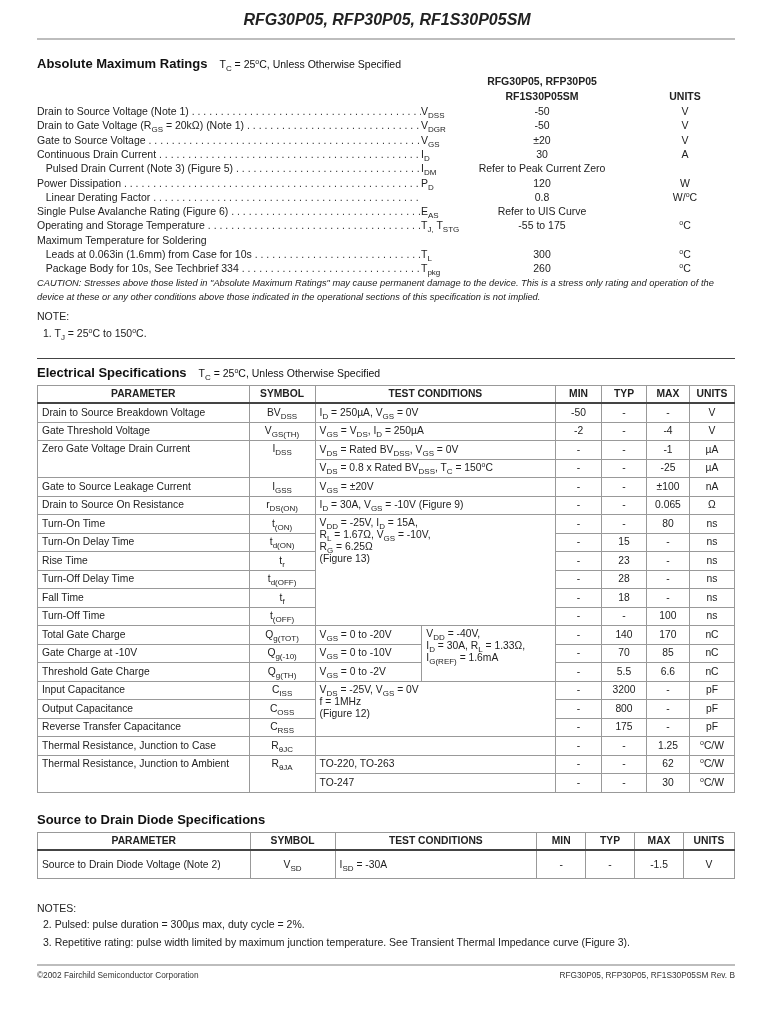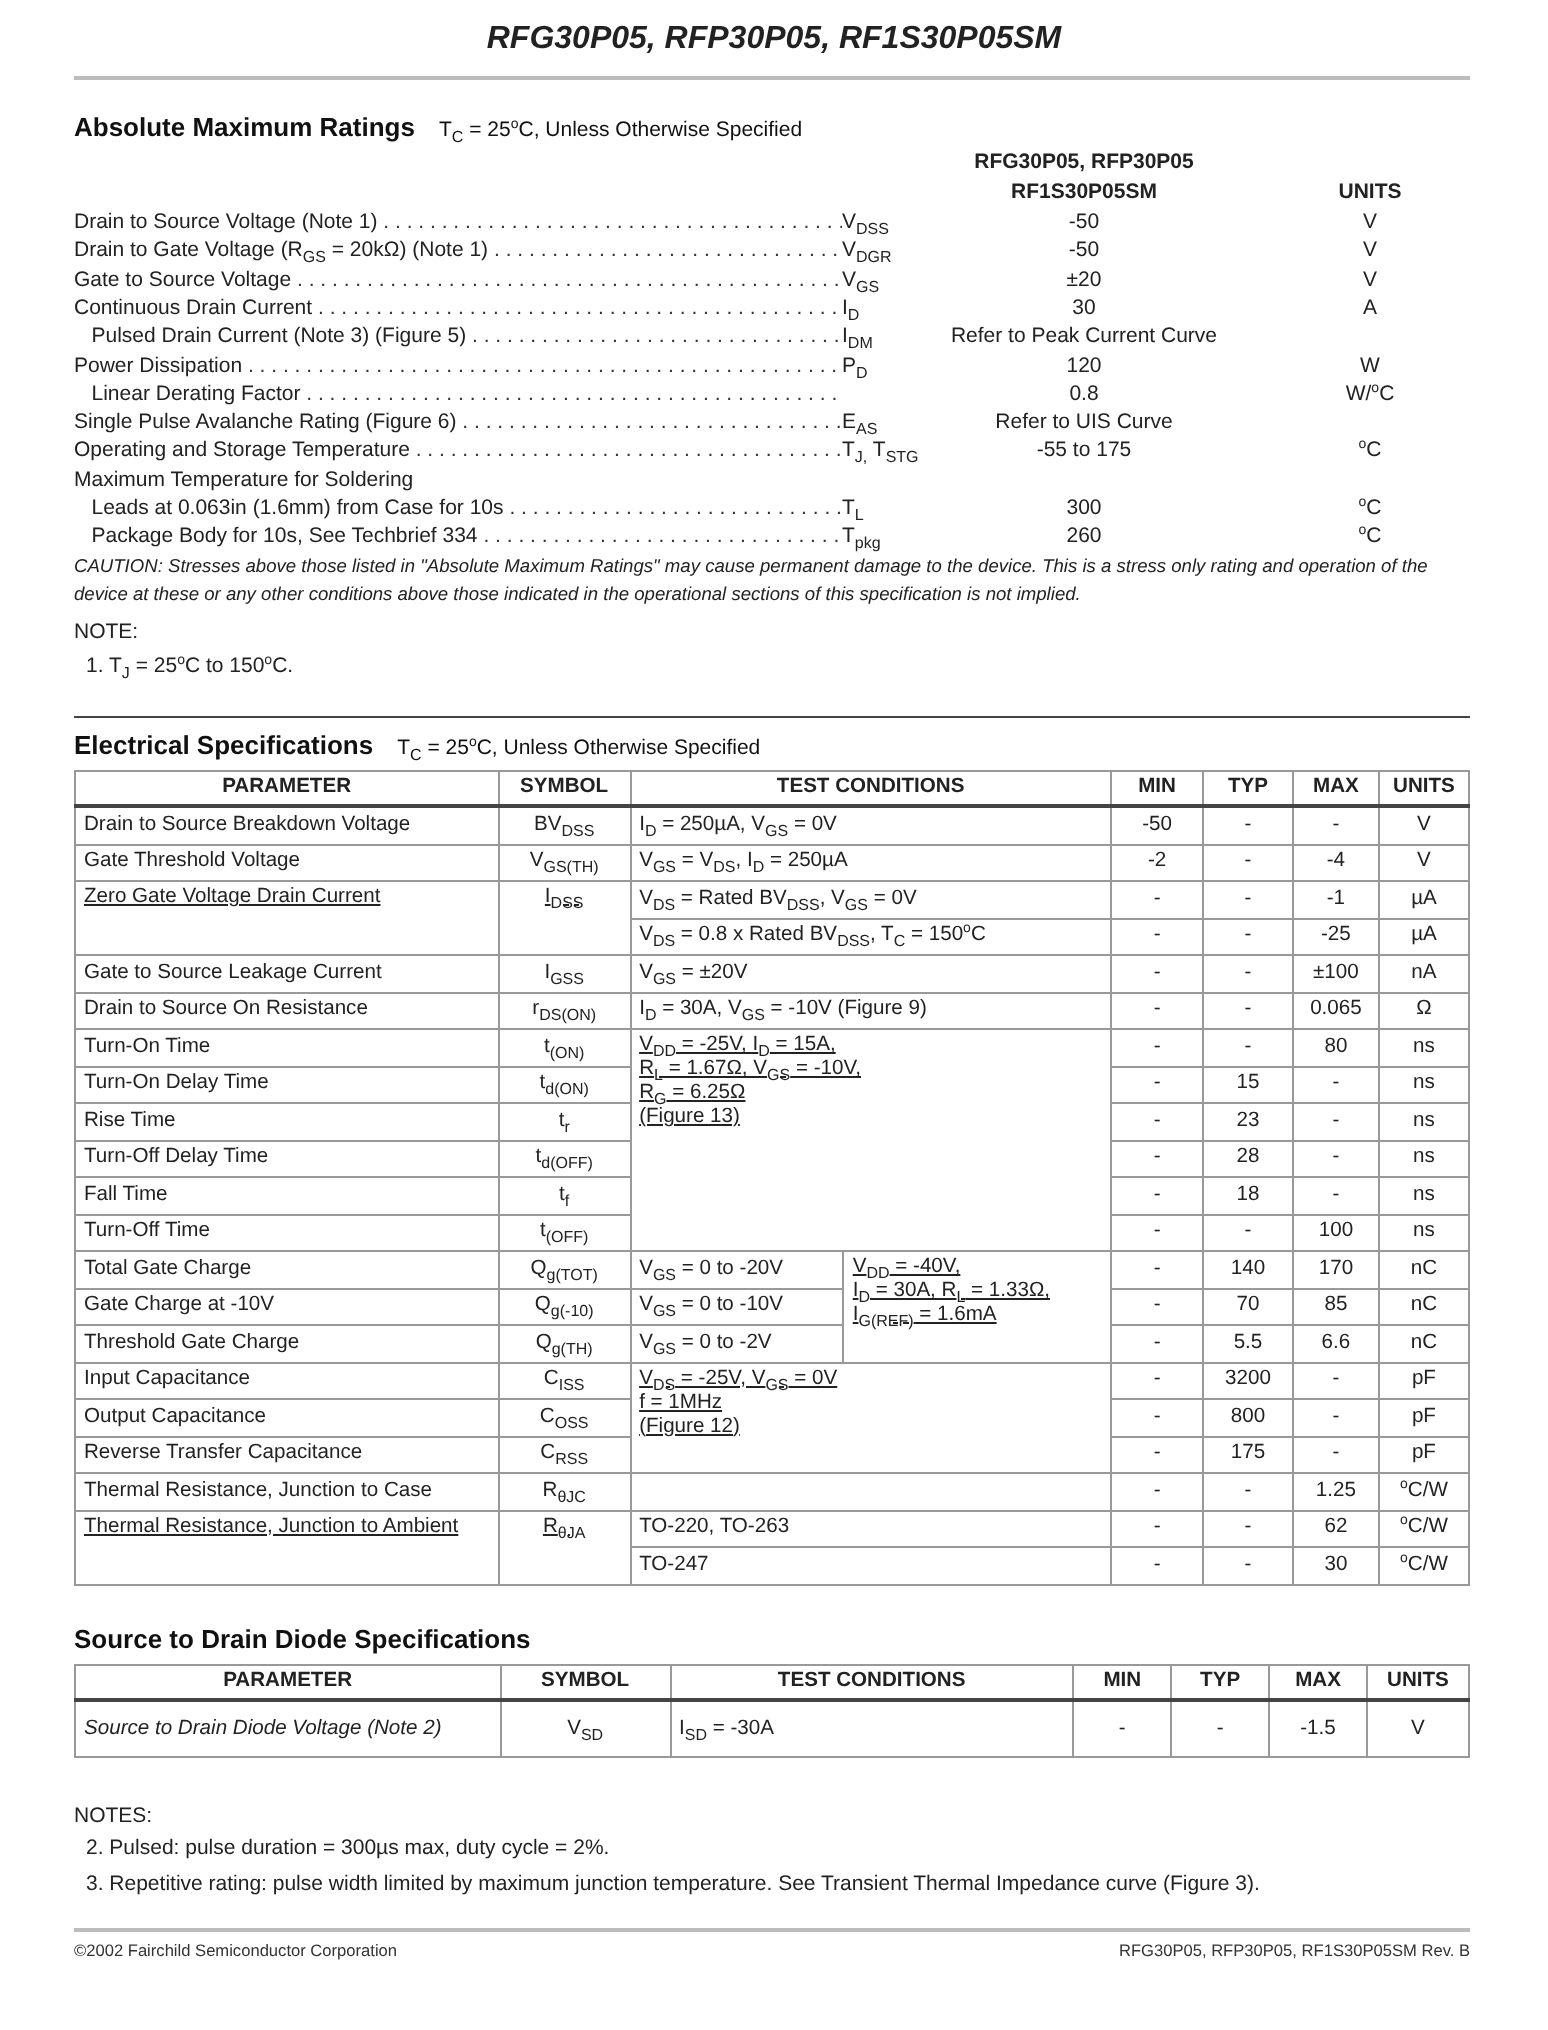--- a/index.html
+++ b/index.html
@@ -18,21 +18,21 @@
   .amr-label .dots{color:#333;}
   .amr-sym{position:absolute;left:384px;width:30px;white-space:nowrap;}
   .amr-val{position:absolute;left:425px;width:160px;text-align:center;}
   .amr-unit{position:absolute;left:620px;width:56px;text-align:center;}
   .caution{position:absolute;left:37px;top:276px;width:700px;font-style:italic;font-size:9.3px;line-height:14px;color:#222;}
   .note{position:absolute;left:37px;font-size:10.5px;}
   table.spec{position:absolute;left:37px;border-collapse:collapse;font-size:10.3px;}
   table.spec td,table.spec th{border:1px solid #999;padding:0 4px;height:17.5px;line-height:12px;vertical-align:middle;}
   table.spec th{font-weight:bold;border-bottom:2px solid #444;height:16px;}
   table.spec td.c{text-align:center;}
-  table.spec td.top{vertical-align:top;padding-top:2px;text-decoration:underline;}
+  table.spec td.top{vertical-align:top;padding-top:2px;}
   .footer-l{position:absolute;left:37px;top:970px;font-size:8.3px;color:#333;}
   .footer-r{position:absolute;right:39px;top:970px;font-size:8.3px;color:#333;}
 </style>
 </head>
 <body>
 
 <div class="hdr-title">RFG30P05, RFP30P05, RF1S30P05SM</div>
 <div class="rule" style="top:38px;"></div>
 
 <div class="sec-title" style="top:56px;">
@@ -66,21 +66,21 @@
       </div>
       <div class="amr-row" style="top: 72.9px;">
         <div class="amr-label">Continuous Drain Current <span class="dots"> . . . . . . . . . . . . . . . . . . . . . . . . . . . . . . . . . . . . . . . . . . . . . . . . . . . . . . . . . . . . . . . . . . . . . . . . . . . . . . . .</span></div>
         <div class="amr-sym">I<sub>D</sub></div>
         <div class="amr-val">30</div>
         <div class="amr-unit">A</div>
       </div>
       <div class="amr-row" style="top: 87.2px;">
         <div class="amr-label">&nbsp;&nbsp;&nbsp;Pulsed Drain Current (Note 3) (Figure 5) <span class="dots"> . . . . . . . . . . . . . . . . . . . . . . . . . . . . . . . . . . . . . . . . . . . . . . . . . . . . . . . . . . . . . . . . . . . . . . . . . . . . . . . .</span></div>
         <div class="amr-sym">I<sub>DM</sub></div>
-        <div class="amr-val">Refer to Peak Current Curve</div>
+        <div class="amr-val">Refer to Peak Current Zero</div>
         <div class="amr-unit"></div>
       </div>
       <div class="amr-row" style="top: 101.5px;">
         <div class="amr-label">Power Dissipation <span class="dots"> . . . . . . . . . . . . . . . . . . . . . . . . . . . . . . . . . . . . . . . . . . . . . . . . . . . . . . . . . . . . . . . . . . . . . . . . . . . . . . . .</span></div>
         <div class="amr-sym">P<sub>D</sub></div>
         <div class="amr-val">120</div>
         <div class="amr-unit">W</div>
       </div>
       <div class="amr-row" style="top: 115.8px;">
         <div class="amr-label">&nbsp;&nbsp;&nbsp;Linear Derating Factor <span class="dots"> . . . . . . . . . . . . . . . . . . . . . . . . . . . . . . . . . . . . . . . . . . . . . . . . . . . . . . . . . . . . . . . . . . . . . . . . . . . . . . . .</span></div>
@@ -353,21 +353,21 @@
         <th>SYMBOL</th>
         <th>TEST CONDITIONS</th>
         <th>MIN</th>
         <th>TYP</th>
         <th>MAX</th>
         <th>UNITS</th>
       </tr>
     </thead>
   <tbody id="diode-body">
       <tr>
-        <td style="height: 27px; font-style: italic;">Source to Drain Diode Voltage (Note 2)</td>
+        <td style="height: 27px;">Source to Drain Diode Voltage (Note 2)</td>
         <td class="c" style="height: 27px;">V<sub>SD</sub></td>
         <td style="height: 27px;">I<sub>SD</sub> = -30A</td>
         <td class="c" style="height: 27px;">-</td>
         <td class="c" style="height: 27px;">-</td>
         <td class="c" style="height: 27px; margin-left: 44px;">-1.5</td>
         <td class="c" style="height: 27px;">V</td>
       </tr>
     </tbody>
 </table>
 

